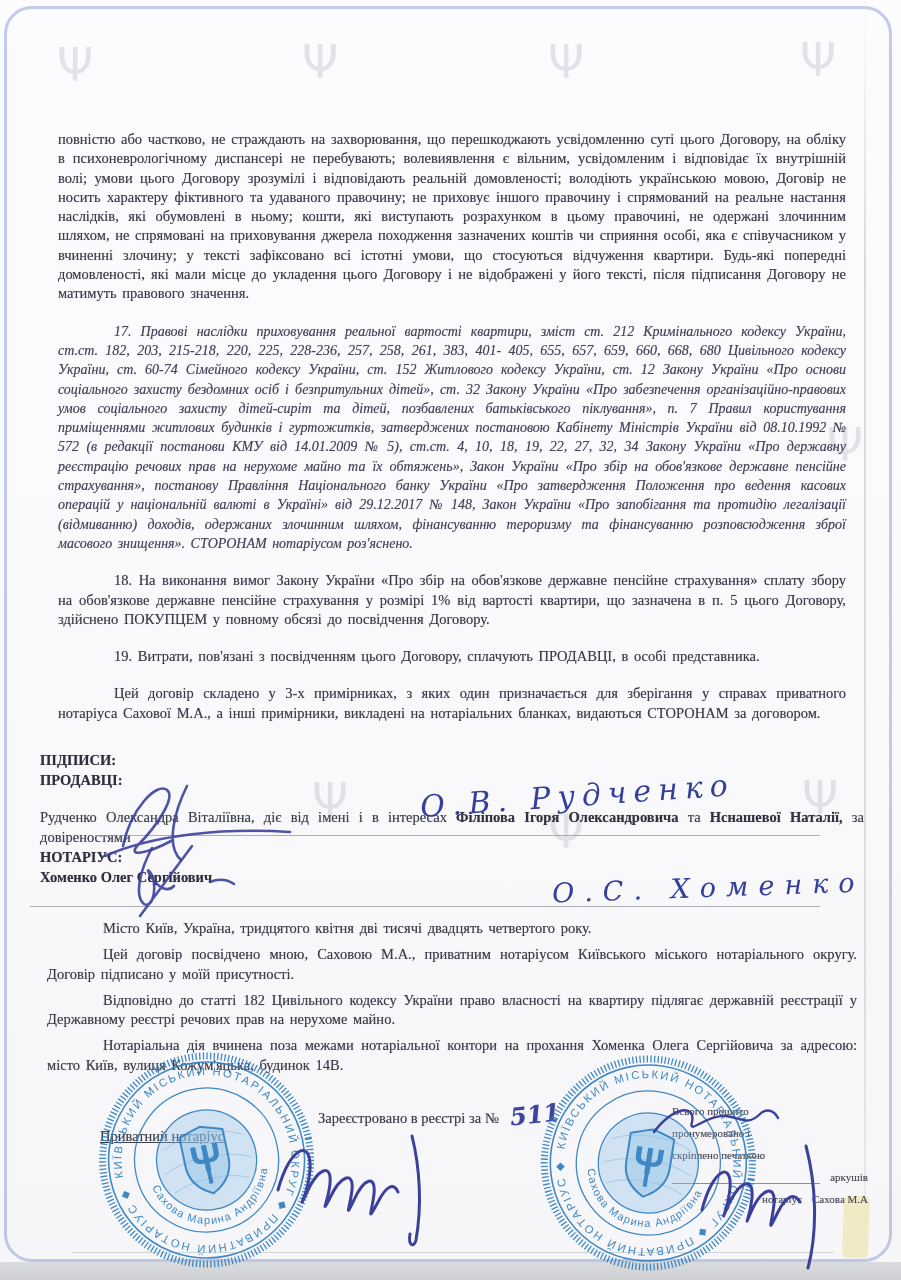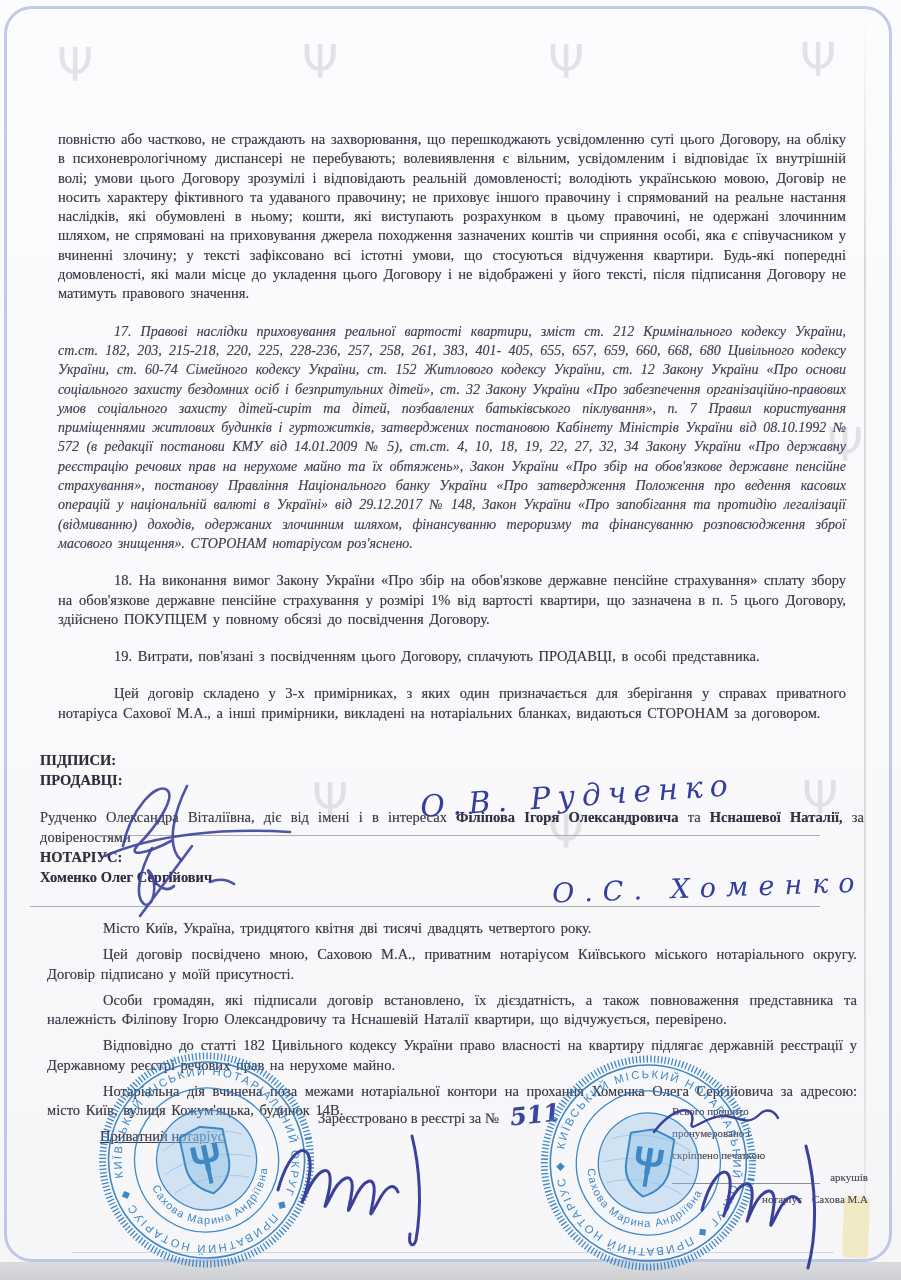--- a/index.html
+++ b/index.html
@@ -128,21 +128,20 @@
   <svg class="scrawl" style="left:100px;top:842px" width="170" height="80" viewBox="0 0 170 80">
     <path stroke-width="2.6" d="M52,6 C40,28 34,54 44,62 C54,68 58,40 50,30 C42,20 60,58 74,44 M92,4 L40,74 M110,40 C120,36 128,38 134,42" opacity=".9"></path>
   </svg>
   <span class="script" style="left:552px;top:872px;font-size:27px;letter-spacing:10px;transform:rotate(-2deg)">О.С.  Хоменко</span>
 
   <div class="sigline" style="left:30px;top:906px;width:790px"></div>
 
   <div class="attest">
     <p class="indent">Місто Київ, Україна, тридцятого квітня дві тисячі двадцять четвертого року.</p>
     <p class="indent">Цей договір посвідчено мною, Саховою М.А., приватним нотаріусом Київського міського нотаріального округу. Договір підписано у моїй присутності.</p>
-    <p class="indent">Особи громадян, які підписали договір встановлено, їх дієздатність, а також повноваження представника та належність Філіпову Ігорю Олександровичу та Нснашевій Наталії квартири, що відчужується, перевірено.</p>
     <p class="indent">Відповідно до статті 182 Цивільного кодексу України право власності на квартиру підлягає державній реєстрації у Державному реєстрі речових прав на нерухоме майно.</p>
     <p class="indent">Нотаріальна дія вчинена поза межами нотаріальної контори на прохання Хоменка Олега Сергійовича за адресою: місто Київ, вулиця Кожум'яцька, будинок 14В.</p>
   </div>
 
   <div class="registry">
     <span>Зареєстровано в реєстрі за №</span>
     <span class="reg-num">511</span>
   </div>
 
   <div class="footer-label">Приватний нотаріус</div>

